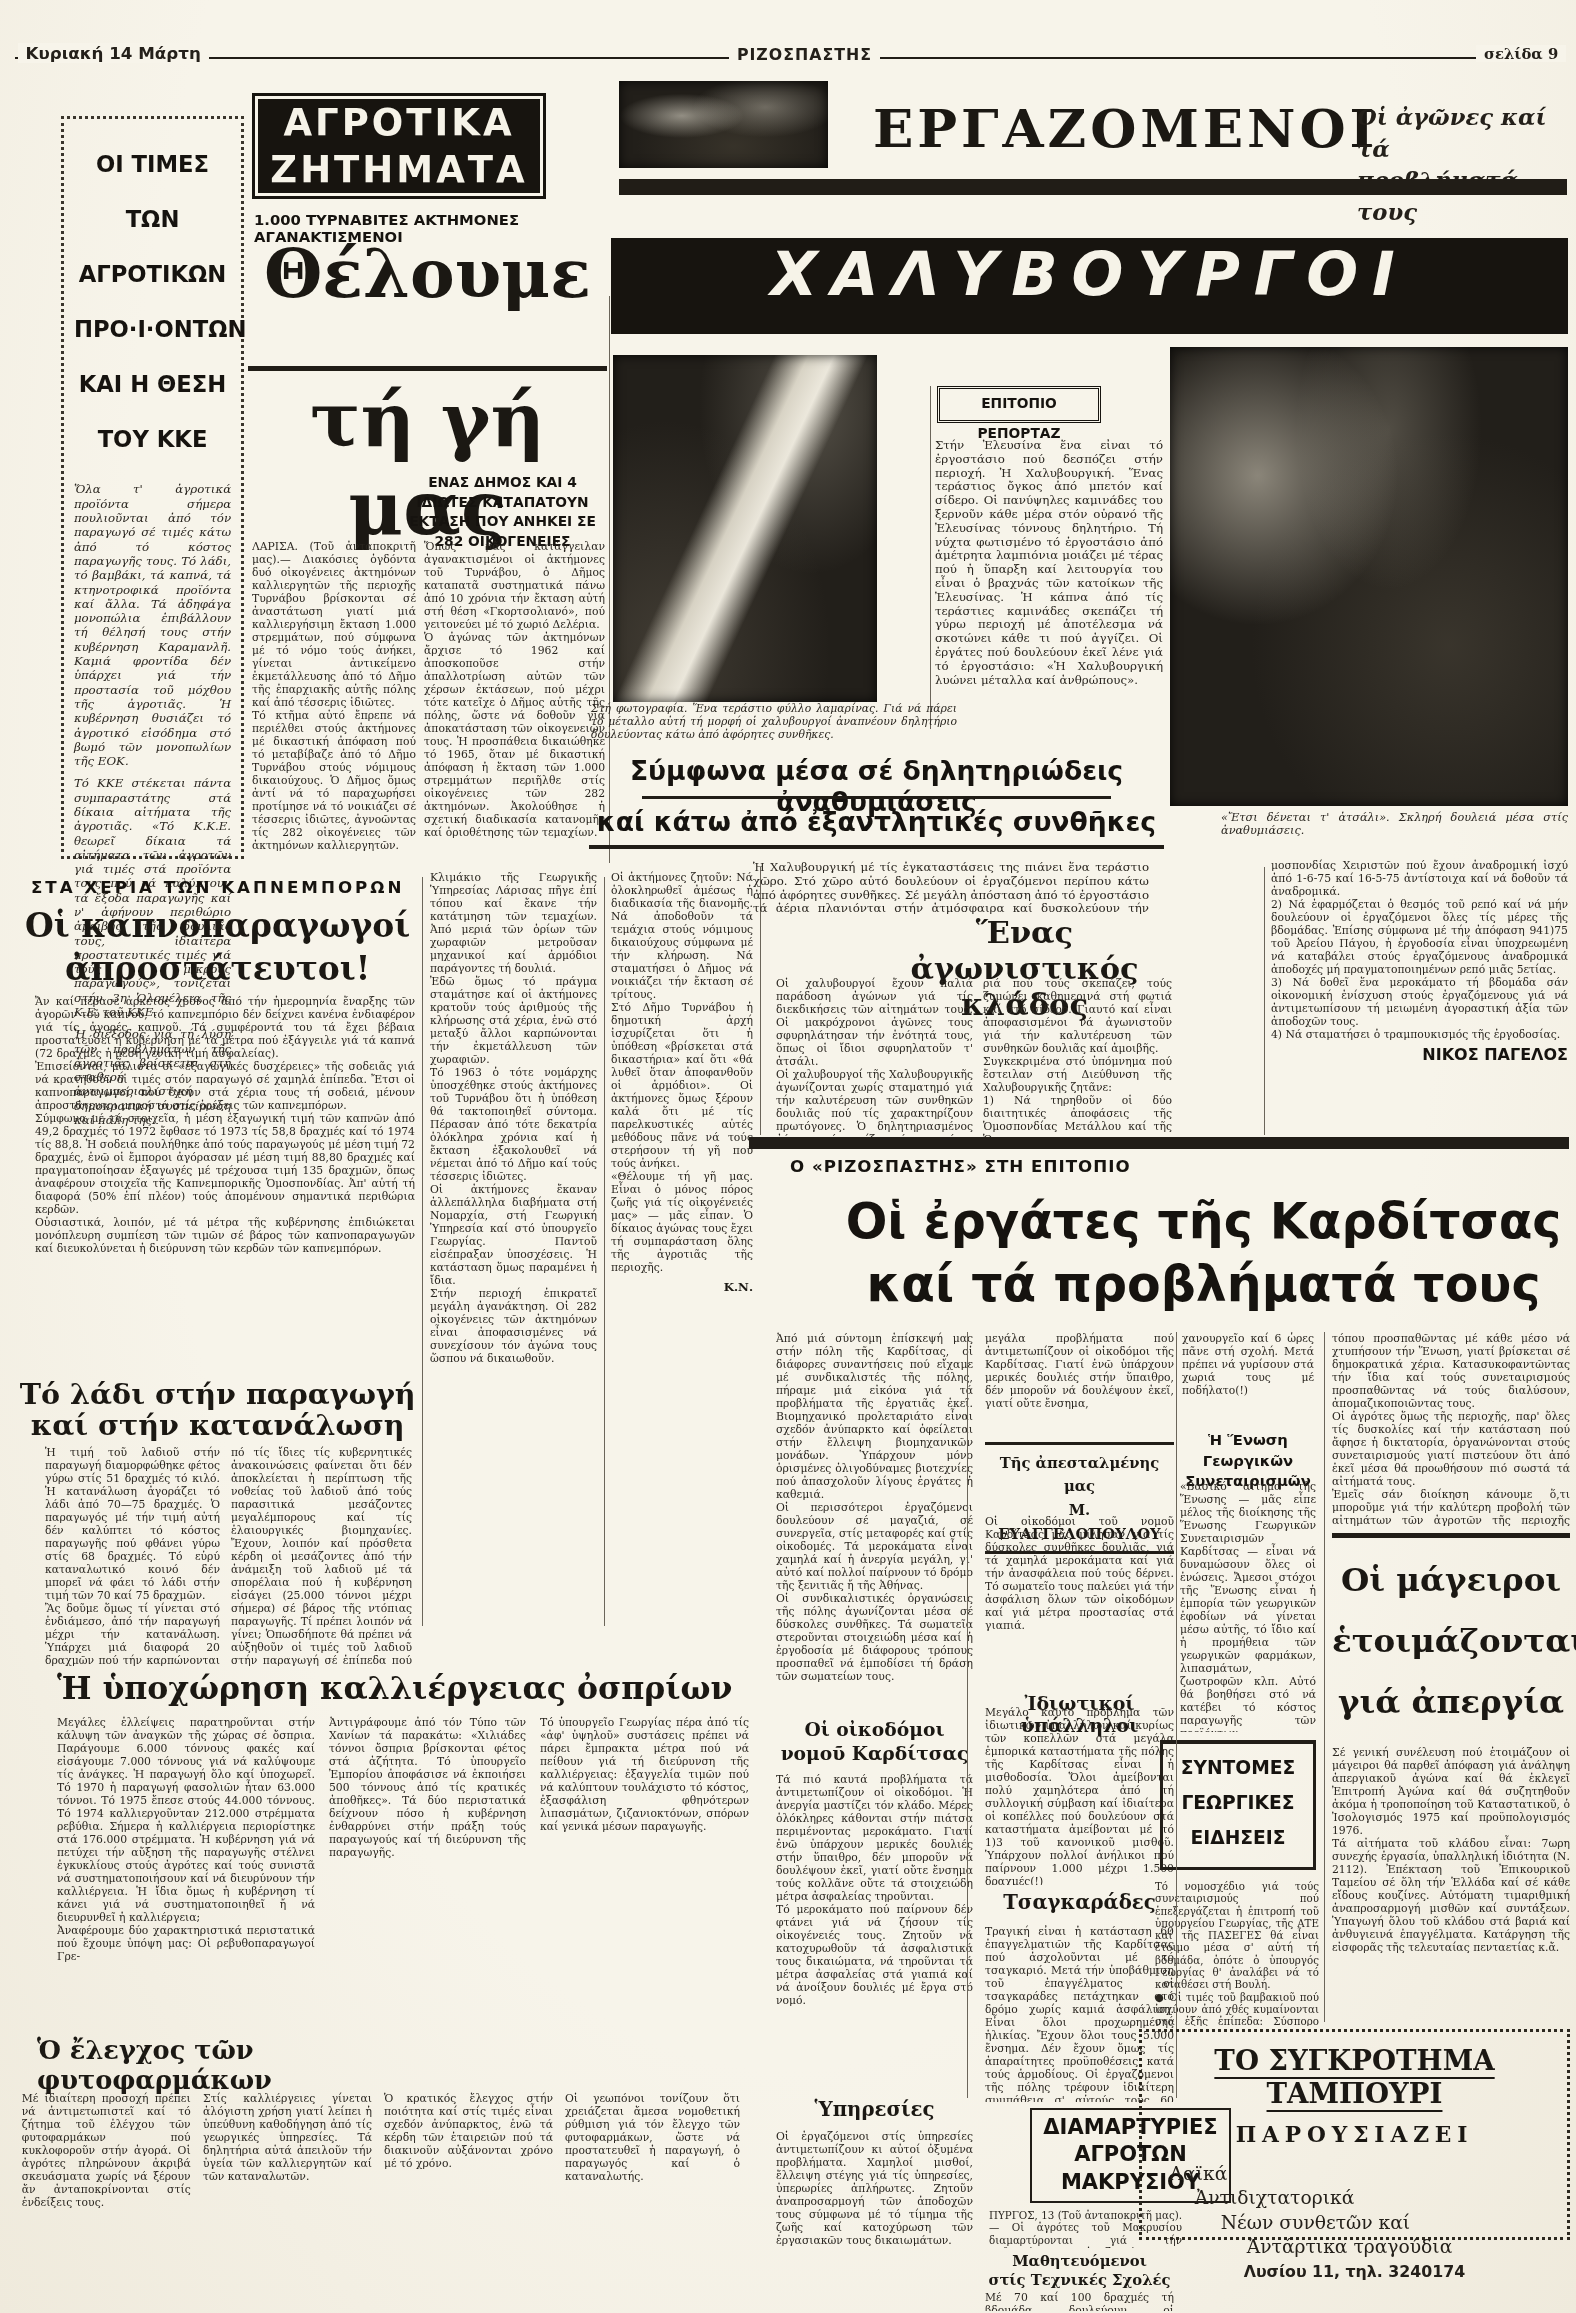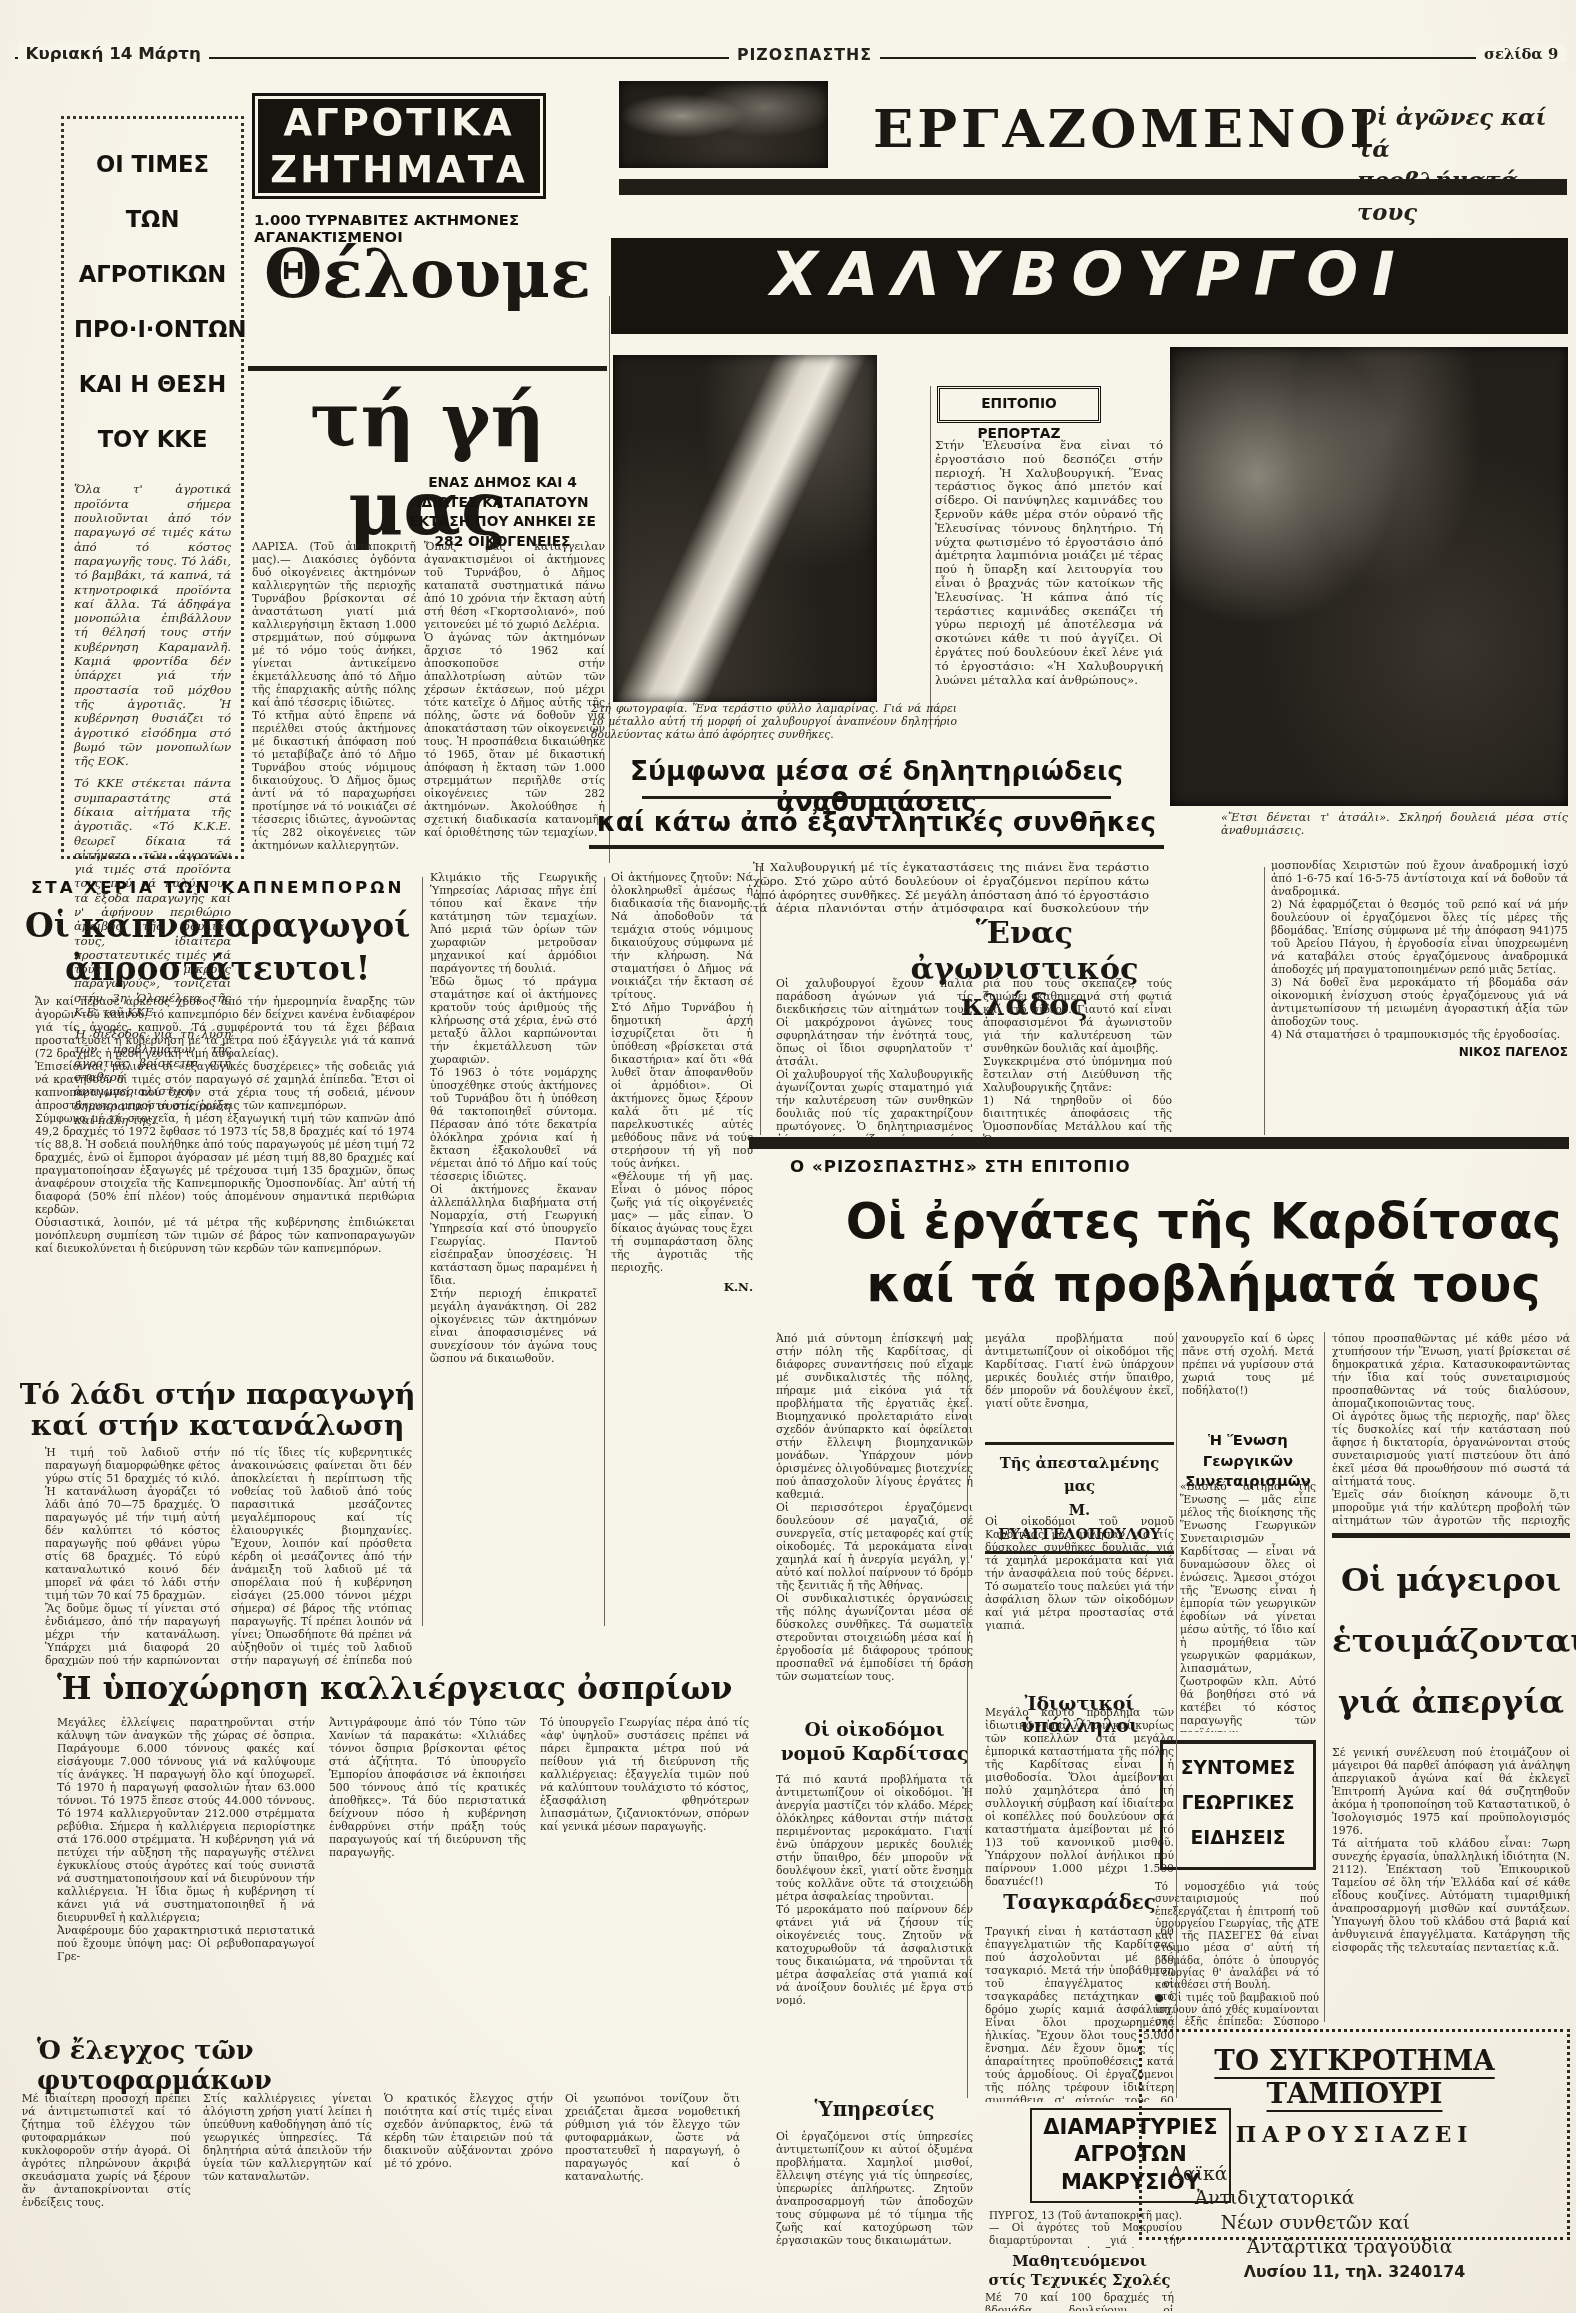--- a/index.html
+++ b/index.html
@@ -102,21 +102,21 @@
   <div class="abs jt" style="left:776px;top:977px;width:197px;height:160px;overflow:hidden;">Οἱ χαλυβουργοί ἔχουν παλιά παράδοση ἀγώνων γιά τίς διεκδικήσεις τῶν αἰτημάτων τους. Οἱ μακρόχρονοι ἀγῶνες τους σφυρηλάτησαν τήν ἑνότητά τους, ὅπως οἱ ἴδιοι σφυρηλατοῦν τ' ἀτσάλι.
 Οἱ χαλυβουργοί τῆς Χαλυβουργικῆς ἀγωνίζονται χωρίς σταματημό γιά τήν καλυτέρευση τῶν συνθηκῶν δουλιᾶς πού τίς χαρακτηρίζουν πρωτόγονες. Ὁ δηλητηριασμένος ἀέρας πού γεμίζει τά πνευμόνια τους σέ κάθε ἀναπνοή καί ἡ κόκκινη σκου-</div>
   <div class="abs jt" style="left:983px;top:977px;width:189px;height:160px;overflow:hidden;">ριά πού τούς σκεπάζει, τούς ζυμώνει καθημερινά στή φωτιά καί στό σίδερο. Γιαυτό καί εἶναι ἀποφασισμένοι νά ἀγωνιστοῦν γιά τήν καλυτέρευση τῶν συνθηκῶν δουλιᾶς καί ἀμοιβῆς.
 Συγκεκριμένα στό ὑπόμνημα πού ἔστειλαν στή Διεύθυνση τῆς Χαλυβουργικῆς ζητᾶνε:
 1) Νά τηρηθοῦν οἱ δύο διαιτητικές ἀποφάσεις τῆς Ὁμοσπονδίας Μετάλλου καί τῆς Ὁ-</div>
   <div class="abs" style="left:1271px;top:859px;width:297px;height:280px;overflow:hidden;">
     <div class="jt">μοσπονδίας Χειριστῶν πού ἔχουν ἀναδρομική ἰσχύ ἀπό 1-6-75 καί 16-5-75 ἀντίστοιχα καί νά δοθοῦν τά ἀναδρομικά.
 2) Νά ἐφαρμόζεται ὁ θεσμός τοῦ ρεπό καί νά μήν δουλεύουν οἱ ἐργαζόμενοι ὅλες τίς μέρες τῆς βδομάδας. Ἐπίσης σύμφωνα μέ τήν ἀπόφαση 941)75 τοῦ Ἀρείου Πάγου, ἡ ἐργοδοσία εἶναι ὑποχρεωμένη νά καταβάλει στούς ἐργαζόμενους ἀναδρομικά ἀποδοχές μή πραγματοποιημένων ρεπό μιᾶς 5ετίας.
 3) Νά δοθεῖ ἕνα μεροκάματο τή βδομάδα σάν οἰκονομική ἐνίσχυση στούς ἐργαζόμενους γιά νά ἀντιμετωπίσουν τή μειωμένη ἀγοραστική ἀξία τῶν ἀποδοχῶν τους.
 4) Νά σταματήσει ὁ τραμπουκισμός τῆς ἐργοδοσίας.</div>
-    <div class="sanshead" style="text-align:right;font-size:12px;margin-top:3.9px;">ΝΙΚΟΣ ΠΑΓΕΛΟΣ</div>
+    <div class="sanshead" style="text-align:right;font-size:16px;margin-top:3.9px;">ΝΙΚΟΣ ΠΑΓΕΛΟΣ</div>
   </div>
   <div class="abs vrule" style="left:1264px;top:867px;height:268px;"></div>
 
   <div class="abs sanshead center" style="left:19.7px;top:877px;width:396px;font-size:16.7px;letter-spacing:3px;">ΣΤΑ ΧΕΡΙΑ ΤΩΝ ΚΑΠΝΕΜΠΟΡΩΝ</div>
   <div class="abs serifhead center preline" style="left:19.7px;top:904px;width:396px;font-size:33px;line-height:43px;font-weight:600;">Οἱ καπνοπαραγωγοί
 ἀπροστάτευτοι!</div>
   <div class="abs jt" style="left:35px;top:995px;width:380px;height:376px;overflow:hidden;">Ἄν καί πέρασε ἀρκετός χρόνος ἀπό τήν ἡμερομηνία ἔναρξης τῶν ἀγορῶν τοῦ καπνοῦ, τό καπνεμπόριο δέν δείχνει κανένα ἐνδιαφέρον γιά τίς ἀγορές καπνοῦ. Τά συμφέροντά του τά ἔχει βέβαια προστατεύσει ἡ κυβέρνηση μέ τά μέτρα πού ἐξάγγειλε γιά τά καπνά (72 δραχμές ἡ μέση γενική τιμή ἀσφαλείας).
 Ἐπισείονται, μάλιστα οἱ «ἐξαγωγικές δυσχέρειες» τῆς σοδειᾶς γιά νά κρατηθοῦν οἱ τιμές στόν παραγωγό σέ χαμηλά ἐπίπεδα. Ἔτσι οἱ καπνοπαραγωγοί, πού ἔχουν στά χέρια τους τή σοδειά, μένουν ἀπροστάτευτοι μπροστά στίς ὀρέξεις τῶν καπνεμπόρων.
 Σύμφωνα μέ τά στοιχεῖα, ἡ μέση ἐξαγωγική τιμή τῶν καπνῶν ἀπό 49,2 δραχμές τό 1972 ἔφθασε τό 1973 τίς 58,8 δραχμές καί τό 1974 τίς 88,8. Ἡ σοδειά πουλήθηκε ἀπό τούς παραγωγούς μέ μέση τιμή 72 δραχμές, ἐνῶ οἱ ἔμποροι ἀγόρασαν μέ μέση τιμή 88,80 δραχμές καί πραγματοποίησαν ἐξαγωγές μέ τρέχουσα τιμή 135 δραχμῶν, ὅπως ἀναφέρουν στοιχεῖα τῆς Καπνεμπορικῆς Ὁμοσπονδίας. Ἀπ' αὐτή τή διαφορά (50% ἐπί πλέον) τούς ἀπομένουν σημαντικά περιθώρια κερδῶν.
 Οὐσιαστικά, λοιπόν, μέ τά μέτρα τῆς κυβέρνησης ἐπιδιώκεται μονόπλευρη συμπίεση τῶν τιμῶν σέ βάρος τῶν καπνοπαραγωγῶν καί διευκολύνεται ἡ διεύρυνση τῶν κερδῶν τῶν καπνεμπόρων.</div>

